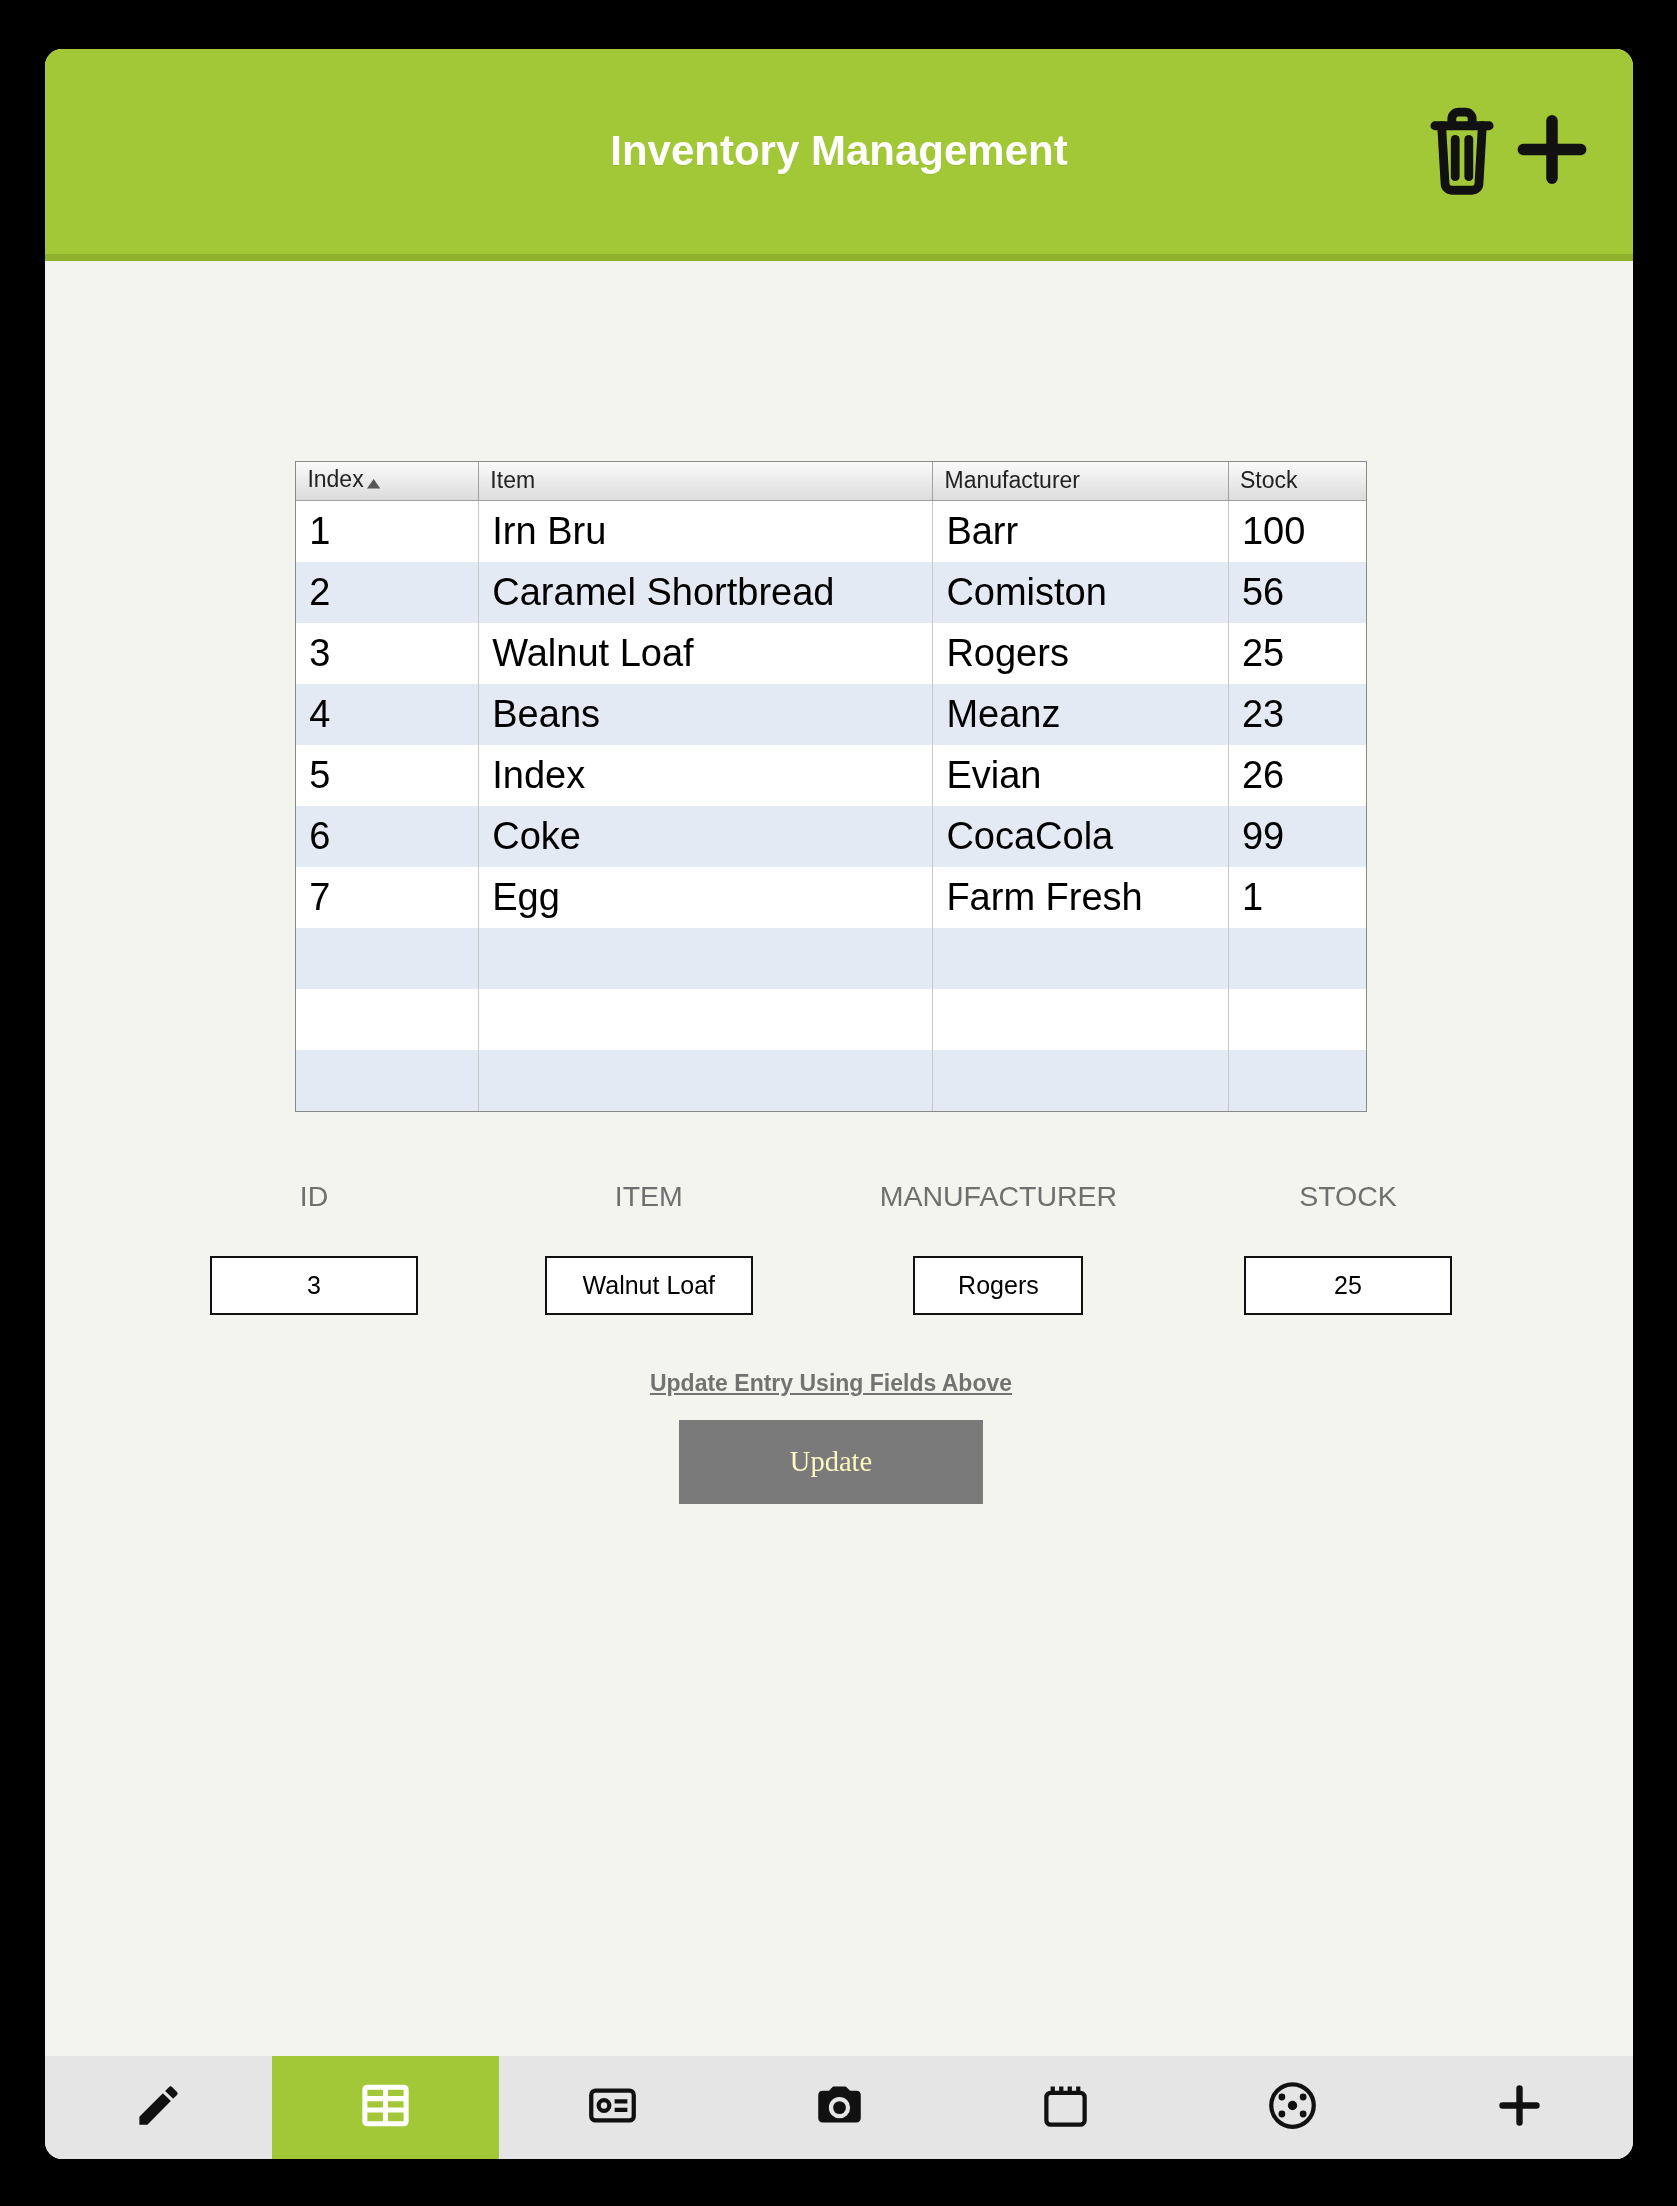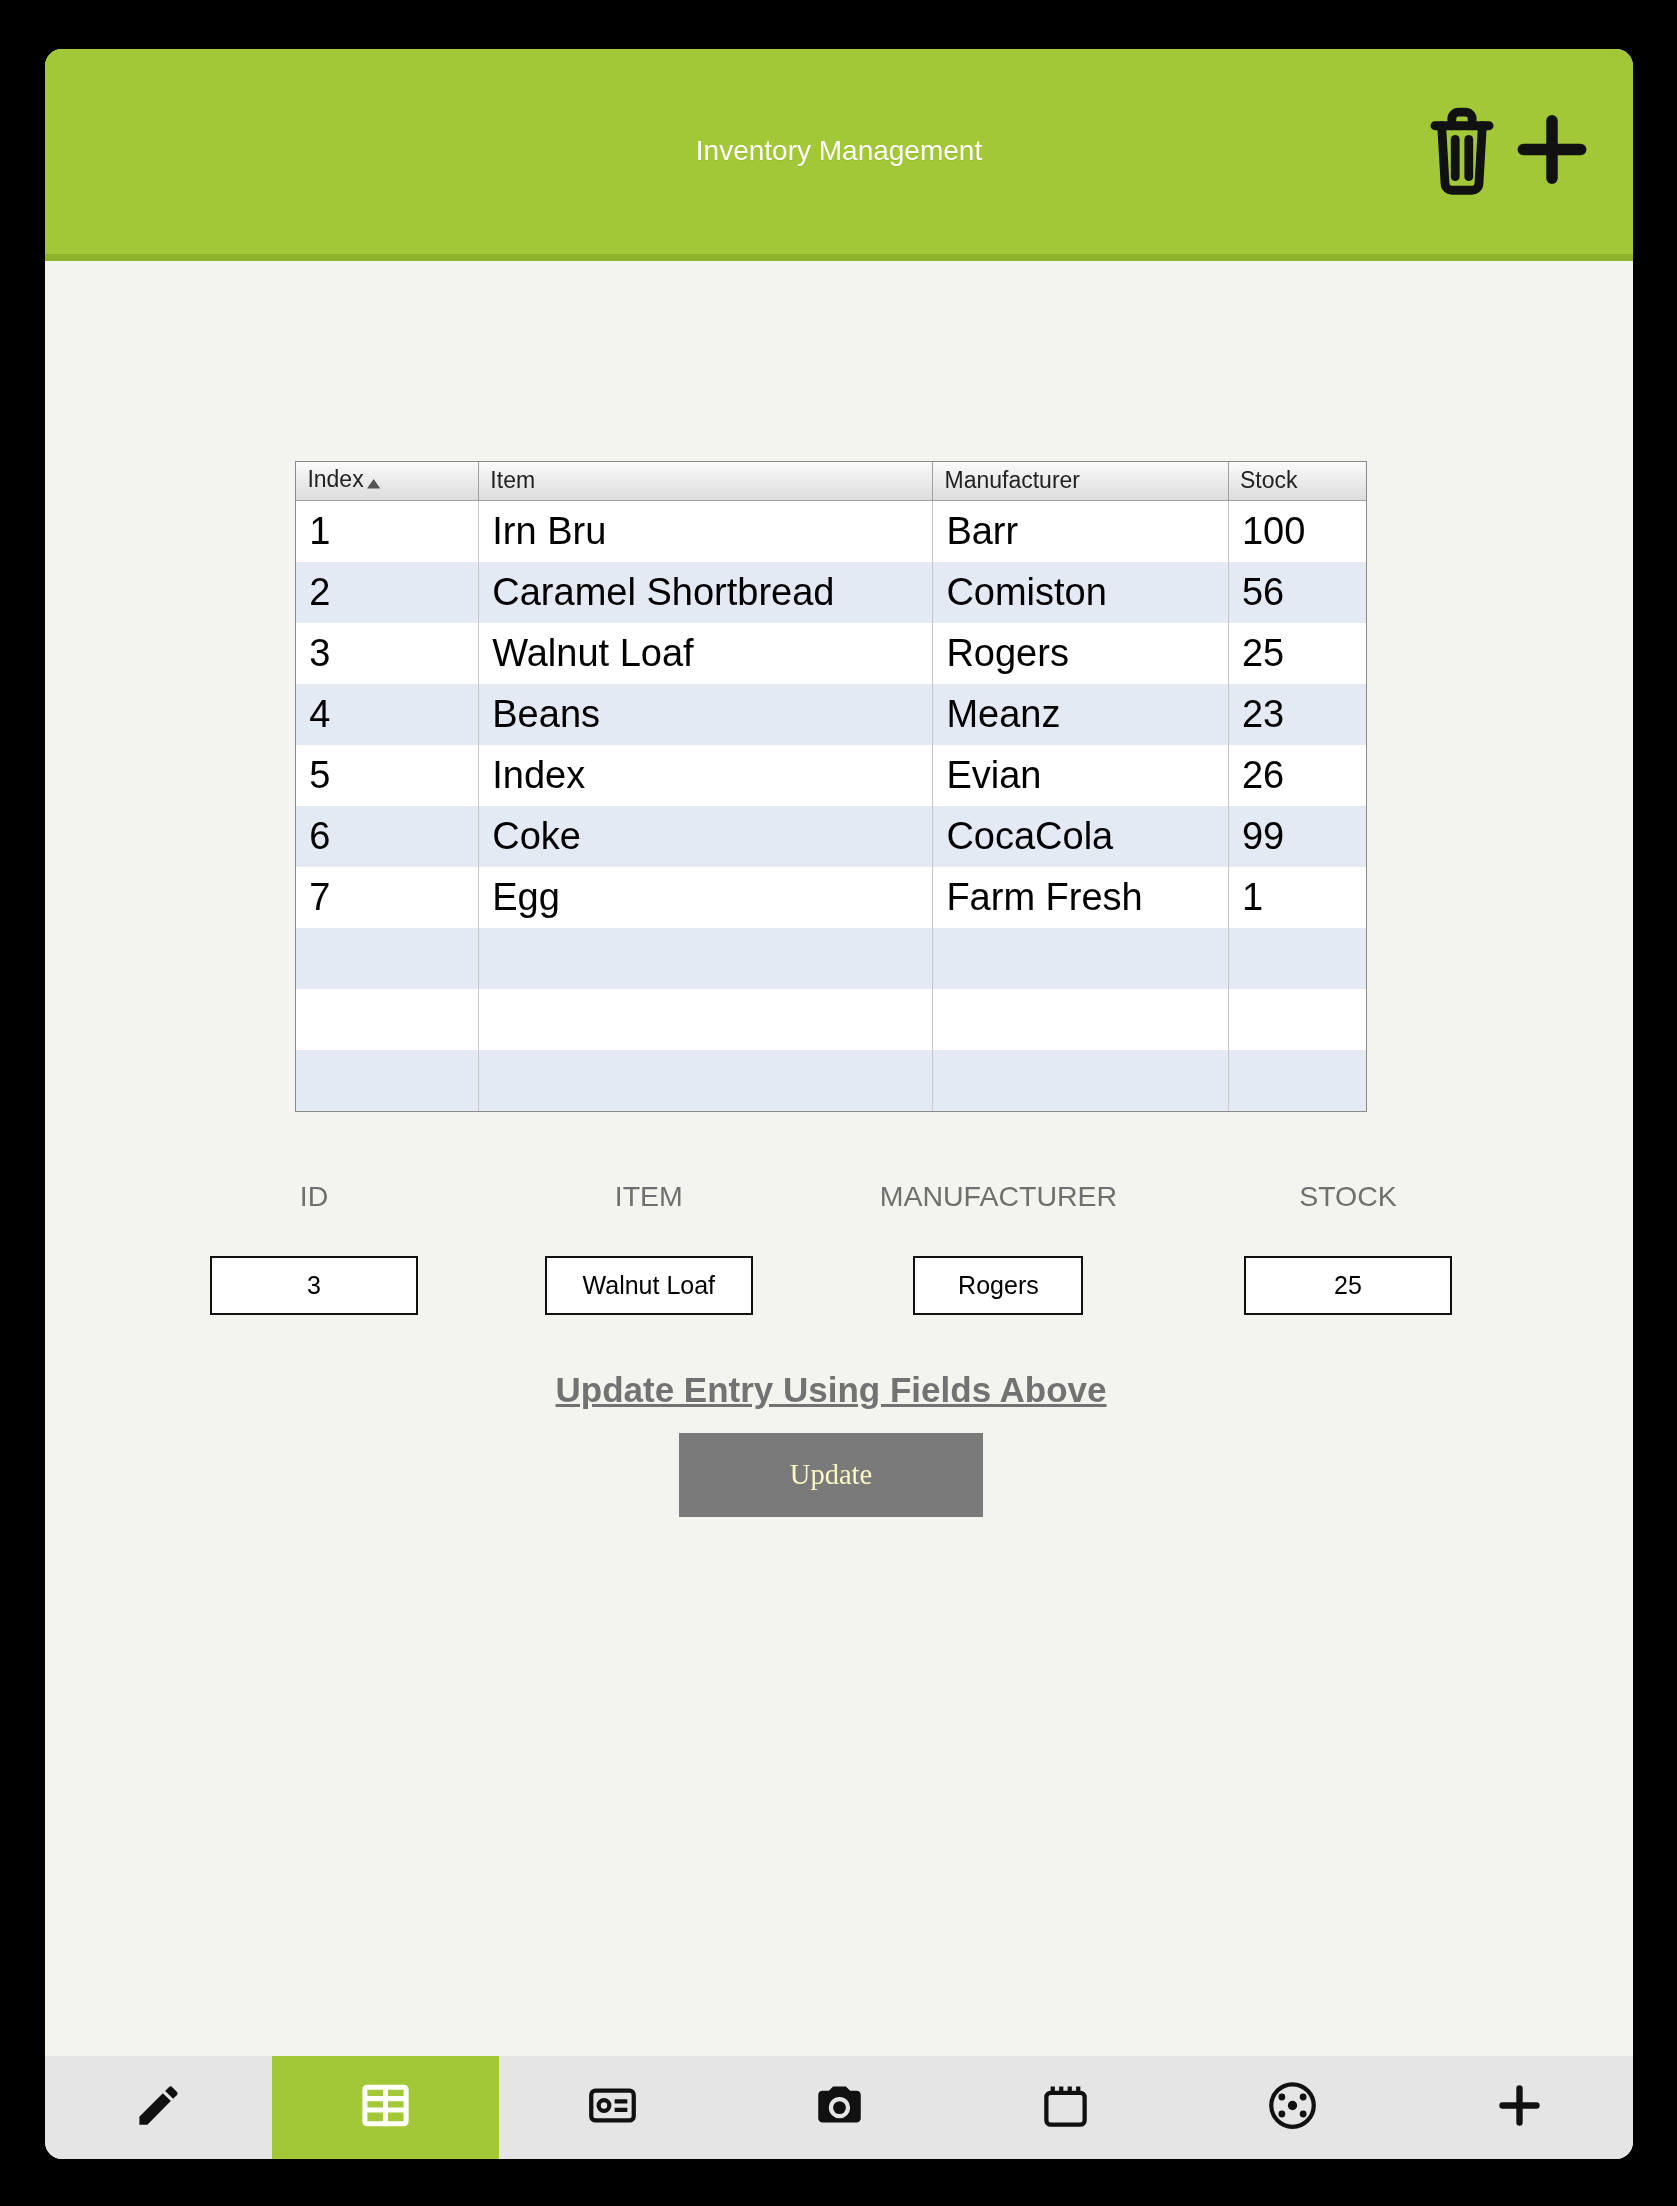--- a/index.html
+++ b/index.html
@@ -9,40 +9,40 @@
   
   .titlebar{height:38px;background:linear-gradient(#ededed,#d8d8d8);border-bottom:1px solid #b8b8b8;display:flex;align-items:center;position:relative;}
   .traffic{position:absolute;left:13.3px;top:9.5px;display:flex;gap:11.4px;}
   .tl{width:21px;height:21px;border-radius:50%;box-shadow:inset 0 1px 1px rgba(255,255,255,.6),0 0 1px rgba(0,0,0,.3);}
   .tl.red{background:radial-gradient(circle at 30% 30%,#ff9f95,#ff5f57 60%,#d9433b);}
   .tl.yel{background:radial-gradient(circle at 30% 30%,#ffe29a,#ffbd2e 60%,#d79d1f);}
   .tl.grn{background:radial-gradient(circle at 30% 30%,#aef0a0,#28c940 60%,#1f9f32);}
   .wtitle{flex:1;text-align:center;font-size:23px;color:#3b3b3b;text-shadow:0 1px 0 #fff;}
   
   .headerbar{height:205px;background:#a3c837;border-bottom:7.6px solid #8fb22e;display:flex;align-items:center;justify-content:center;position:relative;}
-  .headerbar h1{color:#fff;font-weight:400;font-size:28px;margin:0;font-family:Verdana,Geneva,sans-serif;text-shadow:0 1px 0 rgba(0,0,0,.08);}
+  .headerbar h1{color:#fff;font-weight:700;font-size:42px;margin:0;font-family:Verdana,Geneva,sans-serif;text-shadow:0 1px 0 rgba(0,0,0,.08);}
   .header-actions{position:absolute;right:38px;top:50%;transform:translateY(-50%);display:flex;align-items:center;gap:5.7px;}
   .icon-btn{background:transparent;border:none;padding:0;cursor:pointer;}
   
   .content{padding:200px 57px 0 41px;}
   .table-wrap{margin:0 209px;border:1.9px solid #8a8a8a;background:#fff;}
   table{width:100%;border-collapse:collapse;table-layout:fixed;}
   thead th{height:38px;background:linear-gradient(#fafafa,#dcdcdc);border-left:1px solid #a0a0a0;border-bottom:1px solid #a0a0a0;font-size:23px;font-weight:400;color:#222;text-align:left;padding:0 11.4px;white-space:nowrap;overflow:hidden;}
   thead th:first-child{border-left:none;}
   .sort-tri{display:inline-block;margin-left:3.8px;vertical-align:middle;}
   tbody td{height:61px;font-size:38px;padding:0 13.3px;border-left:1px solid #c8c8c8;white-space:nowrap;overflow:hidden;}
   tbody td:first-child{border-left:none;}
   tbody tr:nth-child(even){background:#e3eaf4;}
   tbody tr:nth-child(odd){background:#fff;}
   
   .form-row{display:flex;justify-content:space-between;margin:68px 124px 0 124px;}
   .fcol{display:flex;flex-direction:column;align-items:center;gap:32px;}
   .flabel{font-size:28.5px;color:#6f6f6f;margin-bottom:11.4px;font-family:Verdana,Geneva,sans-serif;}
   .finput{width:200px;height:53px;border:2.9px solid #111;background:#fff;font-size:25px;text-align:center;font-family:Verdana,Geneva,sans-serif;}
-  .hint{margin-top:55px;text-align:center;font-size:35px;font-weight:700;color:#727272;text-decoration:underline;font-family:Verdana,Geneva,sans-serif;}
+  .hint{margin-top:55px;text-align:center;font-size:23px;font-weight:700;color:#727272;text-decoration:underline;font-family:Verdana,Geneva,sans-serif;}
   .update-btn{display:block;margin:23px auto 0 auto;width:304px;height:84px;background:#7a7a7a;color:#fef9c3;border:none;font-size:28.5px;font-family:Liberation Serif, serif;cursor:pointer;}
   
   .tabbar{position:absolute;left:0;right:0;bottom:0;height:103px;background:#e5e5e5;display:flex;}
   .tab{flex:1;display:flex;align-items:center;justify-content:center;cursor:pointer;}
   .tab.active{background:#a3c837;}
 </style>
 </head>
 <body>
 
 <div class="stage">

